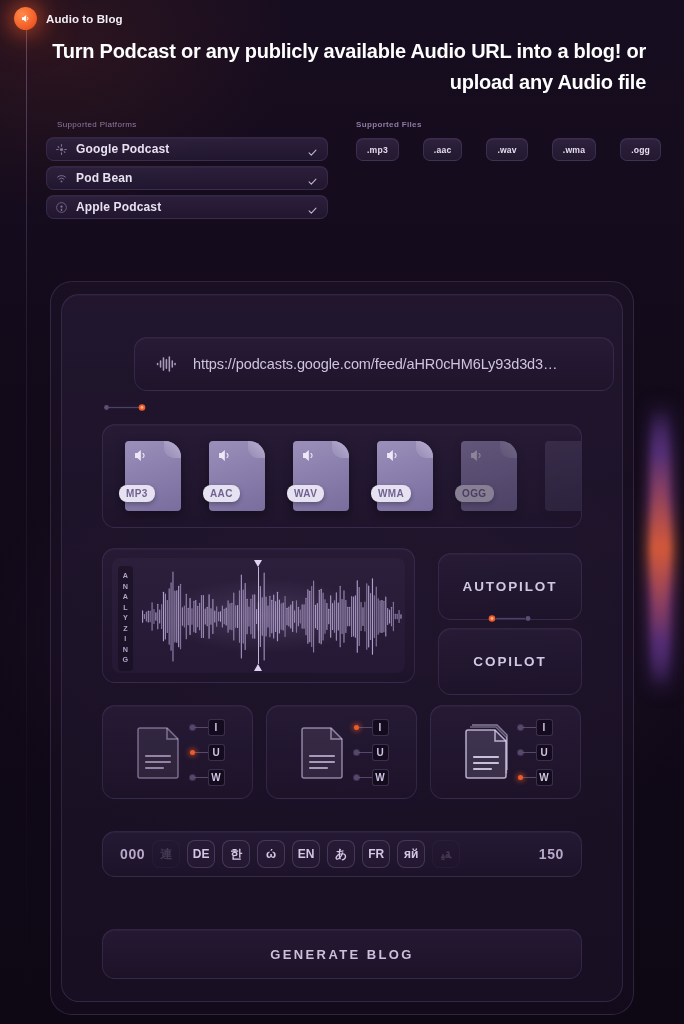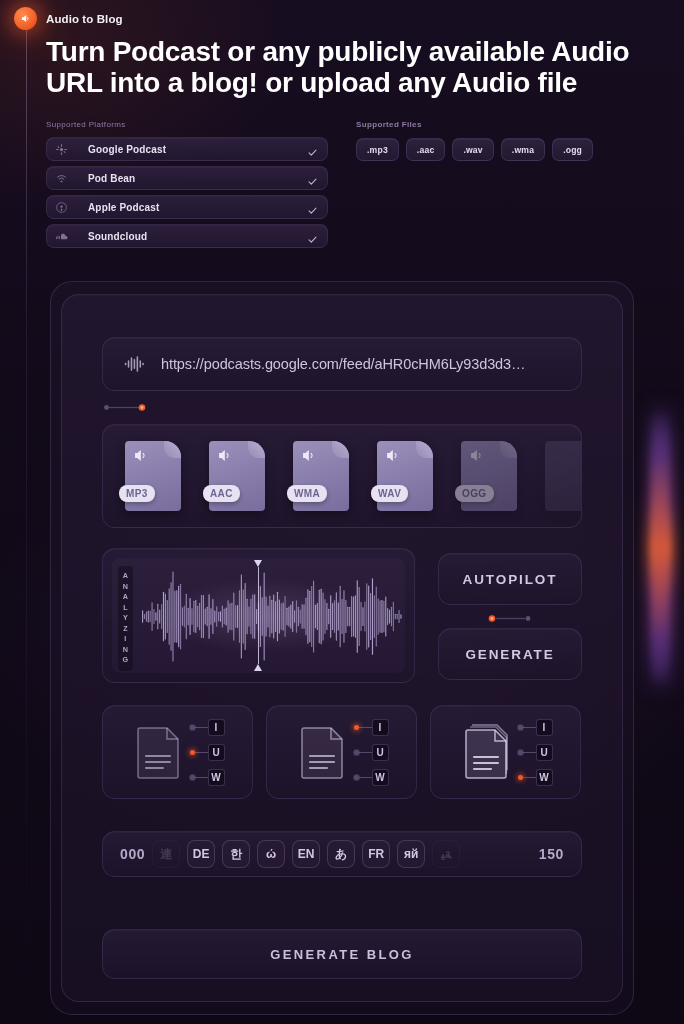--- a/index.html
+++ b/index.html
@@ -57,48 +57,48 @@
     box-shadow: 0 0 18px 6px rgba(238,90,40,0.42), 0 0 38px 12px rgba(220,70,30,0.18);
     display: flex; align-items: center; justify-content: center;
     flex: 0 0 auto;
   }
   .brand-badge svg { display: block; }
   .brand-name {
     font-size: 11.5px; font-weight: 700; color: #f2eef6; letter-spacing: 0.1px;
   }
   .headline {
     position: absolute; left: 46px; top: 36px; width: 600px;
-    font-size: 28px; line-height: 31px; font-weight: 700;
-    color: #ffffff; letter-spacing: -0.25px;
+    font-size: 20px; line-height: 31px; font-weight: 700;
+    color: #ffffff; letter-spacing: -0.25px; text-align: right;
   }
 
   
   .sup-label {
     font-size: 8px; font-weight: 500; color: #8e7ba4; letter-spacing: 0.35px;
   }
   .platforms { position: absolute; left: 46px; top: 120px; width: 282px; }
-  .platforms .sup-label { display: block; margin-bottom: 8px; }
+  .platforms .sup-label { display: block; margin-bottom: 8px; margin-left: 11px; }
   .plat-row {
     height: 24px; margin-bottom: 5px;
     background: linear-gradient(180deg, rgba(46,33,62,0.92), rgba(35,24,49,0.92));
     border: 1px solid rgba(96,76,124,0.30);
     border-radius: 8px;
     display: flex; align-items: center; padding: 0 9px 0 8px;
     box-shadow: inset 0 1px 0 rgba(160,140,190,0.06);
   }
   .plat-ico { width: 13px; height: 13px; flex: 0 0 auto; display:flex; align-items:center; justify-content:center; opacity: 0.62; }
   .plat-name {
-    flex: 1 1 auto; margin-left: 20px;
-    font-size: 10px; font-weight: 700; color: #e8e1f0; letter-spacing: 0.15px;
+    flex: 1 1 auto; margin-left: 8px;
+    font-size: 12px; font-weight: 700; color: #e8e1f0; letter-spacing: 0.15px;
   }
   .plat-check { width: 11px; height: 11px; flex: 0 0 auto; opacity: 0.85; }
 
   .files { position: absolute; left: 356px; top: 120px; width: 300px; }
   .files .sup-label { display: block; margin-bottom: 9px; font-weight: bold; }
-  .file-chips { display: flex; gap: 7px; }
+  .file-chips { display: flex; gap: 24px; }
   .file-chip {
     height: 23px; padding: 0 10px;
     display: flex; align-items: center; justify-content: center;
     background: linear-gradient(180deg, rgba(48,35,64,0.9), rgba(36,26,50,0.9));
     border: 1px solid rgba(104,84,134,0.34);
     border-radius: 7px;
     font-size: 8.6px; font-weight: 700; color: #e4dcee; letter-spacing: 0.2px;
     box-shadow: inset 0 1px 0 rgba(170,150,200,0.07);
   }
 
@@ -120,21 +120,21 @@
 
   .sub-panel {
     background: linear-gradient(180deg, rgba(41,29,57,0.74), rgba(30,20,43,0.74));
     border: 1px solid rgba(110,88,142,0.26);
     border-radius: 13px;
     box-shadow: inset 0 1px 0 rgba(175,150,210,0.05);
   }
 
   
   .url-field {
-    height: 54px; display: flex; align-items: center; padding: 0 20px; gap: 16px;
+    height: 54px; display: flex; align-items: center; padding: 0 20px; gap: 16px; margin-left: 32px;
   }
   .url-ico { width: 22px; height: 22px; flex: 0 0 auto; opacity: 0.8; }
   .url-text {
     font-size: 14.5px; font-weight: 500; color: #cfc4df; letter-spacing: -0.1px;
     white-space: nowrap; overflow: hidden;
   }
   .connector-a { position: absolute; left: 103px; top: 398px; width: 46px; height: 9px; }
 
   
   .cards-strip {
@@ -189,21 +189,21 @@
   .playhead .ln { position: absolute; left: 4px; top: 7px; bottom: 7px; width: 1.4px; background: rgba(218,206,238,0.85); }
   .playhead .tri-t, .playhead .tri-b {
     position: absolute; left: 0; width: 0; height: 0;
     border-left: 4.5px solid transparent; border-right: 4.5px solid transparent;
   }
   .playhead .tri-t { top: 0; border-top: 7px solid #ddd3f0; }
   .playhead .tri-b { bottom: 0; border-bottom: 7px solid #ddd3f0; }
 
   
   .pilot-btn {
-    position: absolute; left: 438px; width: 144px; height: 52px;
+    position: absolute; left: 438px; width: 144px; height: 67px;
     display: flex; align-items: center; justify-content: center;
     font-size: 13.5px; font-weight: 700; color: #d3c8e4; letter-spacing: 1.9px;
   }
   .pilot-auto { top: 553px; }
   .pilot-co { top: 628px; }
   .connector-b { position: absolute; left: 488px; top: 609px; width: 44px; height: 9px; }
 
   
   .doc-row { position: absolute; left: 102px; top: 705px; width: 480px; display: flex; gap: 13px; }
   .doc-card {
@@ -327,38 +327,20 @@
         </svg>
     </span>
     <span class="plat-name">Apple Podcast</span>
     <span class="plat-check">
       <svg width="11" height="11" viewBox="0 0 24 24">
           <path d="M4.5 12.8 L9.4 17.6 L19.6 6.6" stroke="#ded3ee" stroke-width="2.3" fill="none" stroke-linecap="round" stroke-linejoin="round"></path>
         </svg>
     </span>
   </div>
 
-  <div class="plat-row">
-    <span class="plat-ico">
-      <svg width="13" height="13" viewBox="0 0 24 24">
-          <g fill="#b9a8d0">
-            <rect x="2" y="12" width="1.5" height="5" rx="0.7"></rect>
-            <rect x="4.8" y="10" width="1.5" height="7" rx="0.7"></rect>
-            <rect x="7.6" y="11" width="1.5" height="6" rx="0.7"></rect>
-            <path d="M11 9.6 a4.4 4.4 0 0 1 8.4 1.6 h.8 a2.9 2.9 0 0 1 0 5.8 H11 z"></path>
-          </g>
-        </svg>
-    </span>
-    <span class="plat-name">Soundcloud</span>
-    <span class="plat-check">
-      <svg width="11" height="11" viewBox="0 0 24 24">
-          <path d="M4.5 12.8 L9.4 17.6 L19.6 6.6" stroke="#ded3ee" stroke-width="2.3" fill="none" stroke-linecap="round" stroke-linejoin="round"></path>
-        </svg>
-    </span>
-  </div>
 </div>
 
 <div class="files">
   <span class="sup-label">Supported Files</span>
   <div class="file-chips">
     <span class="file-chip">.mp3</span>
     <span class="file-chip">.aac</span>
     <span class="file-chip">.wav</span>
     <span class="file-chip">.wma</span>
     <span class="file-chip">.ogg</span>
@@ -414,30 +396,30 @@
       </span>
       <span class="fcard-tag">AAC</span>
     </div>
     <div class="fcard">
       <span class="fcard-spk">
         <svg width="17" height="15" viewBox="0 0 24 22">
             <path d="M12.5 3 L7.4 7.2 H4 v7.6 h3.4 L12.5 19 z" fill="#f2eefb"></path>
             <path d="M15.6 8 a3.6 3.6 0 0 1 0 6" stroke="#f2eefb" stroke-width="1.6" fill="none" stroke-linecap="round"></path>
           </svg>
       </span>
-      <span class="fcard-tag">WMA</span>
+      <span class="fcard-tag">WAV</span>
     </div>
     <div class="fcard">
       <span class="fcard-spk">
         <svg width="17" height="15" viewBox="0 0 24 22">
             <path d="M12.5 3 L7.4 7.2 H4 v7.6 h3.4 L12.5 19 z" fill="#f2eefb"></path>
             <path d="M15.6 8 a3.6 3.6 0 0 1 0 6" stroke="#f2eefb" stroke-width="1.6" fill="none" stroke-linecap="round"></path>
           </svg>
       </span>
-      <span class="fcard-tag">WAV</span>
+      <span class="fcard-tag">WMA</span>
     </div>
     <div class="fcard dim">
       <span class="fcard-spk">
         <svg width="17" height="15" viewBox="0 0 24 22">
             <path d="M12.5 3 L7.4 7.2 H4 v7.6 h3.4 L12.5 19 z" fill="#f2eefb"></path>
             <path d="M15.6 8 a3.6 3.6 0 0 1 0 6" stroke="#f2eefb" stroke-width="1.6" fill="none" stroke-linecap="round"></path>
           </svg>
       </span>
       <span class="fcard-tag">OGG</span>
     </div>
@@ -609,21 +591,21 @@
 
 <div class="sub-panel pilot-btn pilot-auto">AUTOPILOT</div>
 <div class="connector-b">
   <svg width="44" height="9" viewBox="0 0 44 9">
     <circle cx="4" cy="4.5" r="3.3" fill="#ef5a27"></circle>
     <circle cx="4" cy="4.5" r="1.4" fill="#ffb08a"></circle>
     <line x1="8" y1="4.5" x2="37" y2="4.5" stroke="#4c4167" stroke-width="1.3"></line>
     <circle cx="40" cy="4.5" r="2.4" fill="#5b4f76"></circle>
   </svg>
 </div>
-<div class="sub-panel pilot-btn pilot-co">GENERATE</div>
+<div class="sub-panel pilot-btn pilot-co">COPILOT</div>
 
 <div class="doc-row">
 
   <div class="sub-panel doc-card">
     <span class="doc-ico">
       <svg width="48" height="58" viewBox="0 0 48 58">
         <path d="M5 5 h27 l11 11 v37 a2 2 0 0 1 -2 2 H5 a2 2 0 0 1 -2 -2 V7 a2 2 0 0 1 2 -2 z" fill="rgba(196,183,222,0.09)" stroke="rgba(201,188,226,0.5)" stroke-width="1.5"></path>
         <path d="M32 5 v11 h11" fill="none" stroke="rgba(201,188,226,0.5)" stroke-width="1.5"></path>
         <g stroke="rgba(206,194,230,0.62)" stroke-width="2.1" stroke-linecap="round">
           <line x1="11" y1="33" x2="35" y2="33"></line>

